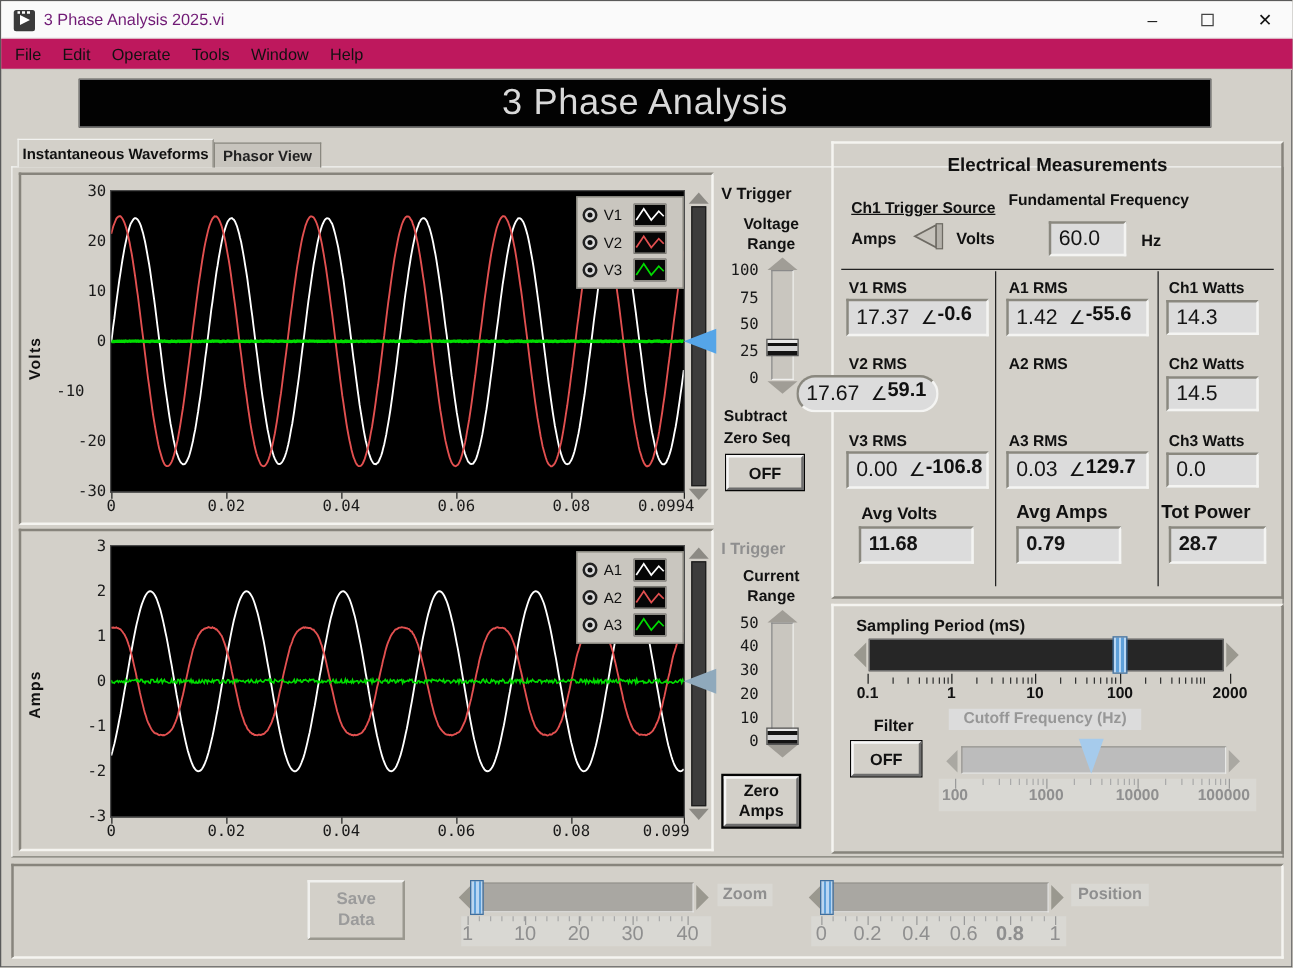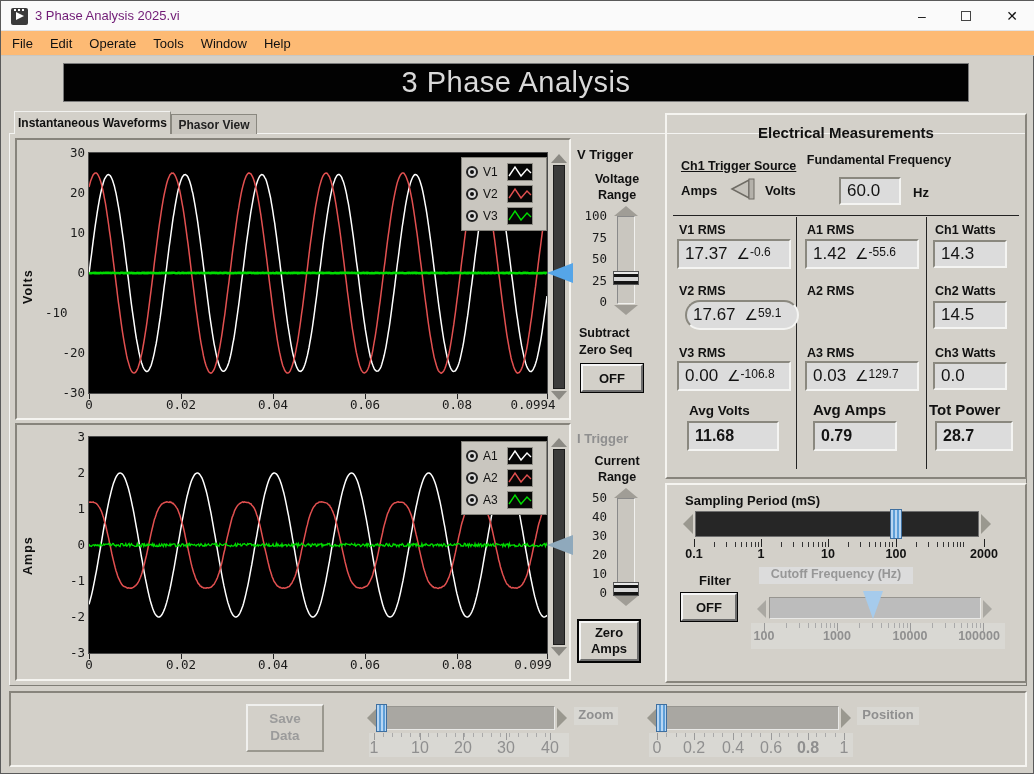--- a/index.html
+++ b/index.html
@@ -5,21 +5,21 @@
   *{box-sizing:border-box;margin:0;padding:0}
   html,body{width:1034px;height:774px;overflow:hidden}
   body{font-family:"Liberation Sans",sans-serif;background:#d3d0c9}
   #root{position:relative;width:1034px;height:774px;background:#d3d0c9;border:1px solid #5a5a5a}
   .a{position:absolute}
   .inset{border:2px solid;border-color:#87847c #f5f4f0 #f5f4f0 #87847c}
   .outset{border:2px solid;border-color:#f5f4f0 #87847c #87847c #f5f4f0}
   .vbox{background:#dcdcdc;border:2px solid;border-color:#8a887f #f4f4f2 #f4f4f2 #8a887f;color:#141414;
         display:flex;align-items:center;padding-left:6px;font-size:17px}
   .vbox .ang{margin-left:9px;font-size:15px;color:#111}
-  .vbox .angv{font-size:12px;font-weight:normal;position:relative;top:-3px}
+  .vbox .angv{font-size:16px;font-weight:bold;position:relative;top:-3px}
   .btn3d{background:#d3d0c9;border:2px solid;border-color:#f6f6f6 #6d6d6d #6d6d6d #f6f6f6;
          display:flex;align-items:center;justify-content:center;font-weight:bold;color:#111;cursor:pointer}
   .blackring{box-shadow:0 0 0 2px #050505}
   .thinring{box-shadow:0 0 0 1px #050505}
   .lbl{font-weight:bold;color:#111;font-size:12.5px;white-space:pre-line}
   .graylbl{color:#8f8f8f}
   .mono{font-family:"DejaVu Sans Mono",monospace;font-size:12.5px;color:#1a1a1a;white-space:nowrap}
   .hlab{transform:translateX(-50%);display:inline-block}
   .legendbox{background:#c9c6bf;border:1px solid #84827b;padding:3px 4px;display:flex;flex-direction:column;justify-content:space-between}
   .legrow{display:flex;align-items:center;height:22px}
@@ -60,21 +60,21 @@
   <div class="a" style="left:899px;top:0;width:44px;height:30px;display:flex;align-items:center;justify-content:center">
     <span style="font-size:14px;color:#222">–</span>
   </div>
   <div class="a" style="left:943px;top:0;width:44px;height:30px;display:flex;align-items:center;justify-content:center">
     <span style="width:10px;height:10px;border:1px solid #444;display:inline-block"></span>
   </div>
   <div class="a" style="left:988px;top:0;width:46px;height:30px;display:flex;align-items:center;justify-content:center">
     <span style="font-size:14px;color:#111">✕</span>
   </div>
 
-  <div class="a" id="menubar" style="left:0;top:30px;width:1034px;height:25px;background:#fdba74;border-bottom:1px solid #c9c7c2;display:flex;align-items:center;padding-left:9px;gap:13px">
+  <div class="a" id="menubar" style="left:0;top:30px;width:1034px;height:25px;background:#be185d;border-bottom:1px solid #c9c7c2;display:flex;align-items:center;padding-left:9px;gap:13px">
       <span class="menuitem">File</span>
       <span class="menuitem">Edit</span>
       <span class="menuitem">Operate</span>
       <span class="menuitem">Tools</span>
       <span class="menuitem">Window</span>
       <span class="menuitem">Help</span>
     </div>
 
   <div class="a" style="left:62px;top:62px;width:906px;height:39px;background:#020202;border:1px solid #7a7a7a;display:flex;align-items:center;justify-content:center">
     <span style="color:#d9d9d9;font-size:29px;letter-spacing:0.5px">3 Phase Analysis</span>
@@ -460,21 +460,21 @@
     <div class="lbl" style="position:absolute;left:806px;top:222px;z-index:3;">A1 RMS</div>
     <div class="vbox" style="position:absolute;left:804px;top:238px;width:114px;height:30px;z-index:3;">
       <span>1.42</span>
       <span class="ang">∠<span class="angv">-55.6</span></span>
     </div>
     <div class="lbl" style="position:absolute;left:934px;top:222px;z-index:3;">Ch1 Watts</div>
     <div class="vbox" style="position:absolute;left:932px;top:239px;width:74px;height:28px;z-index:3;">
       <span>14.3</span>
     </div>
     <div class="lbl" style="position:absolute;left:678px;top:283px;z-index:3;">V2 RMS</div>
-    <div class="vbox" style="position:absolute;left:684px;top:299px;width:114px;height:30px;z-index:3;border-radius:15px;">
+    <div class="vbox" style="position:absolute;left:636px;top:299px;width:114px;height:30px;z-index:3;border-radius:15px;">
       <span>17.67</span>
       <span class="ang">∠<span class="angv">59.1</span></span>
     </div>
     <div class="lbl" style="position:absolute;left:806px;top:283px;z-index:3;">A2 RMS</div>
     <div class="lbl" style="position:absolute;left:934px;top:283px;z-index:3;">Ch2 Watts</div>
     <div class="vbox" style="position:absolute;left:932px;top:300px;width:74px;height:28px;z-index:3;">
       <span>14.5</span>
     </div>
     <div class="lbl" style="position:absolute;left:678px;top:345px;z-index:3;">V3 RMS</div>
     <div class="vbox" style="position:absolute;left:676px;top:360px;width:114px;height:30px;z-index:3;">

